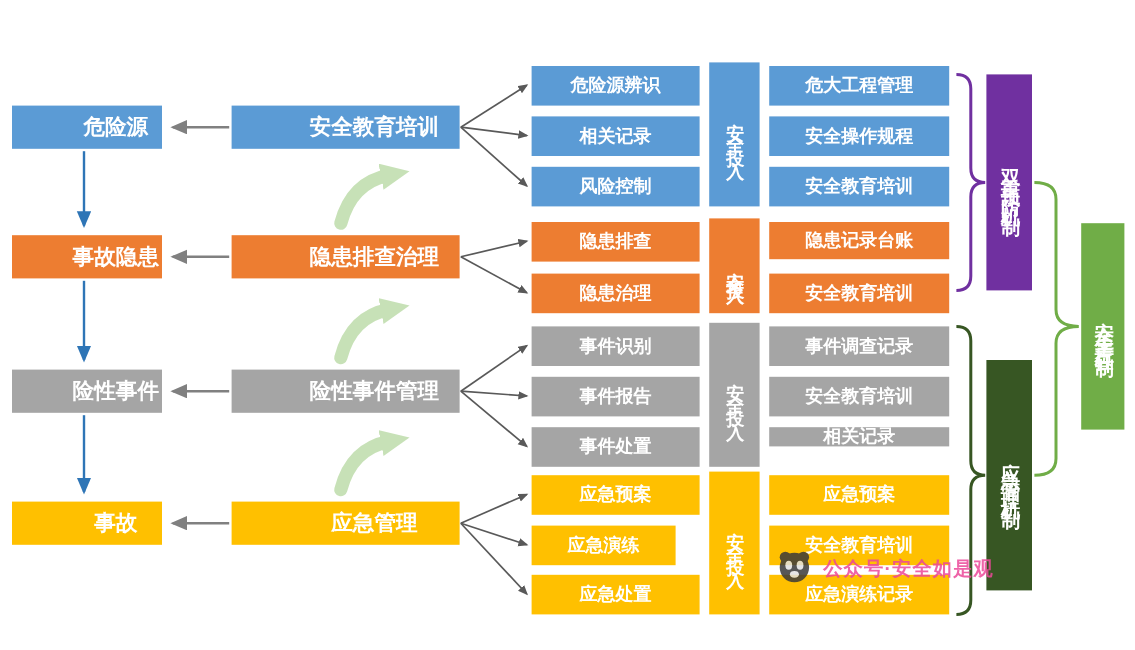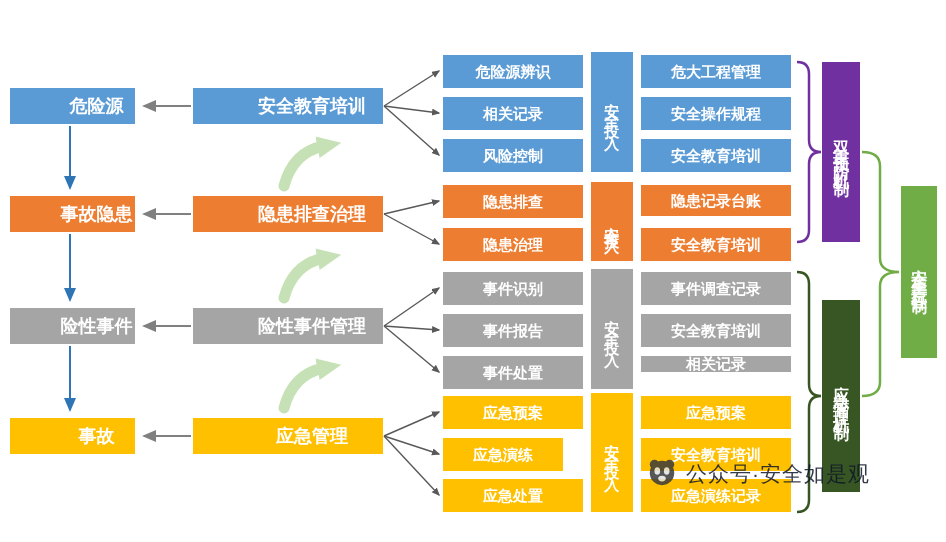--- a/index.html
+++ b/index.html
@@ -28,21 +28,21 @@
   .vbox { writing-mode:vertical-rl; text-orientation:upright; }
   .inv-tall  { letter-spacing:11px; font-size:15px; }
   .inv-short { letter-spacing:4px;  font-size:15px; }
   .mech      { letter-spacing:8px;  font-size:16px; }
   .mech7     { letter-spacing:5px;  font-size:16px; }
   .watermark {
     position:absolute; left:646px; top:458px; height:32px;
     display:flex; align-items:center; gap:8px; z-index:10; opacity:0.85;
   }
   .watermark .wm-text {
-    color:#0f172a; font-weight:400; font-size:21px; letter-spacing:1px;
+    color:#ec4899; font-weight:700; font-size:16px; letter-spacing:1px;
   }
 </style>
 </head>
 <body>
 
 <div class="canvas">
 
   <svg class="overlay">
     <defs>
       <marker id="mBlue" markerWidth="9" markerHeight="9" refX="6" refY="3" orient="auto">

